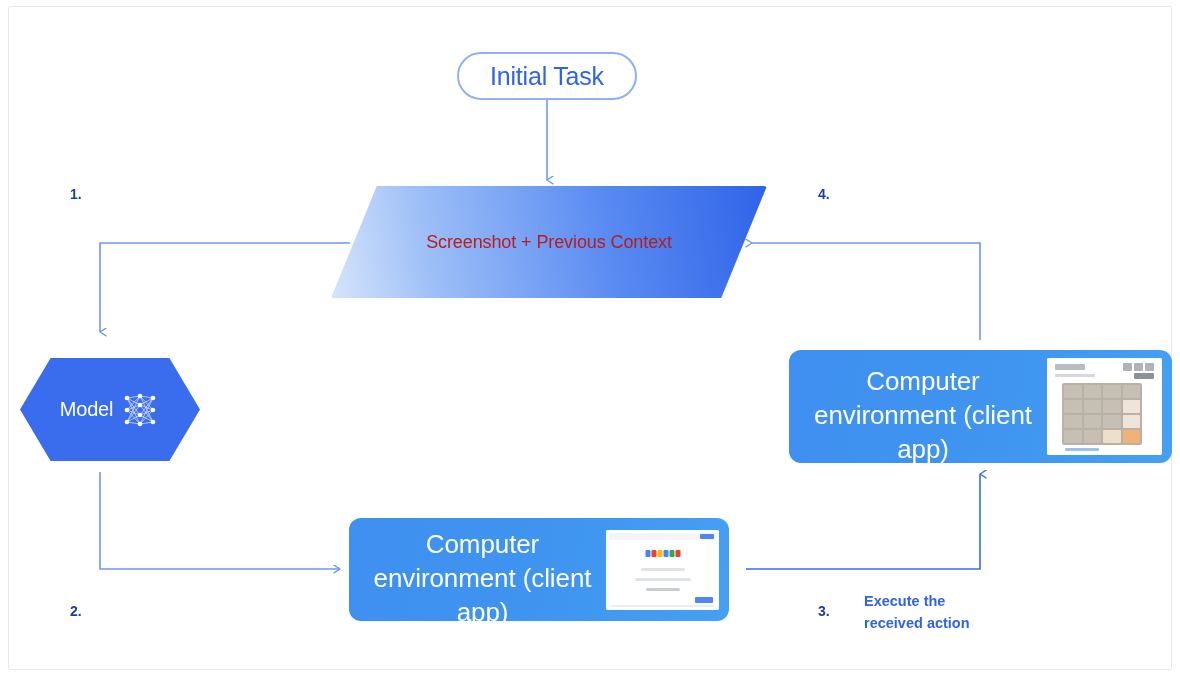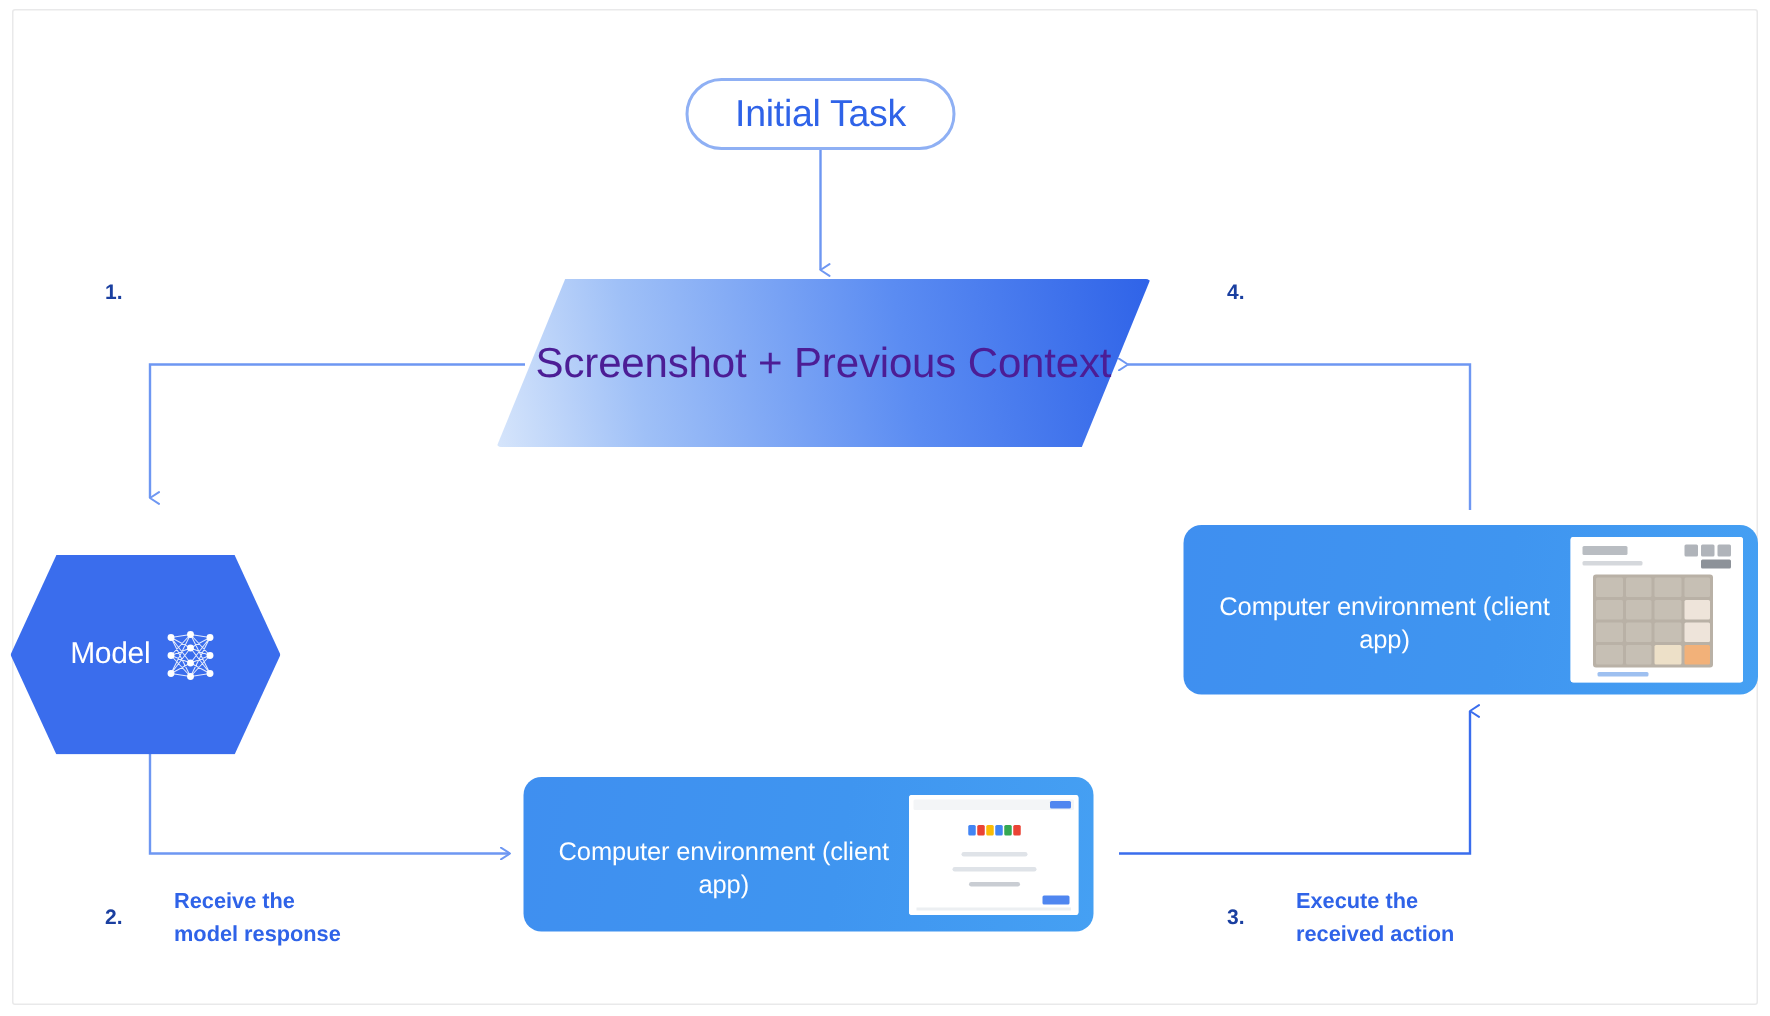--- a/index.html
+++ b/index.html
@@ -73,35 +73,34 @@
     clip-path: polygon(10.5% 0%, 100% 0%, 89.5% 100%, 0% 100%);
     border-radius: 3px;
   }
   .para-text {
     position: absolute;
     inset: 0;
     display: flex;
     flex-direction: column;
     align-items: center;
     justify-content: center;
-    color: #4c1d95;
-    font-size: 28px;
+    color: #b91c1c;
+    font-size: 18px;
     line-height: 1.35;
     text-align: left;
     letter-spacing: -0.1px;
   }
 
   
   .hex-wrap {
     position: absolute;
-    left: 7px;
+    left: 20px;
     top: 358px;
     width: 180px;
-    height: 133px;
-    margin-top: 12px;
+    height: 103px;
   }
   .hex-shape {
     position: absolute;
     inset: 0;
     background: #3a6ded;
     clip-path: polygon(17% 0%, 83% 0%, 100% 50%, 83% 100%, 17% 100%, 0% 50%);
     border-radius: 2px;
   }
   .hex-inner {
     position: absolute;
@@ -138,21 +137,21 @@
   .env-card.right {
     left: 789px;
     top: 350px;
     width: 383px;
     height: 113px;
     background: linear-gradient(100deg, #3f8ff0 0%, #3f95f0 55%, #45a0f3 100%);
   }
   .env-text {
     flex: 1 1 auto;
     color: #ffffff;
-    font-size: 17px;
+    font-size: 26px;
     line-height: 1.3;
     text-align: center;
     letter-spacing: -0.1px;
     padding-left: 10px;
     margin-top: 19px;
   }
   .thumb {
     flex: 0 0 auto;
     background: #ffffff;
     overflow: hidden;
@@ -452,22 +451,20 @@
         <div class="t-foot"></div>
       </div>
     </div>
   </div>
 
   <div class="step" id="step1">
     <div class="step-num">1.</div>
   </div>
   <div class="step" id="step2">
     <div class="step-num">2.</div>
-    <div class="step-text">Receive the
-model response</div>
   </div>
   <div class="step" id="step3">
     <div class="step-num">3.</div>
     <div class="step-text">Execute the
 received action</div>
   </div>
   <div class="step" id="step4">
     <div class="step-num">4.</div>
   </div>
 

